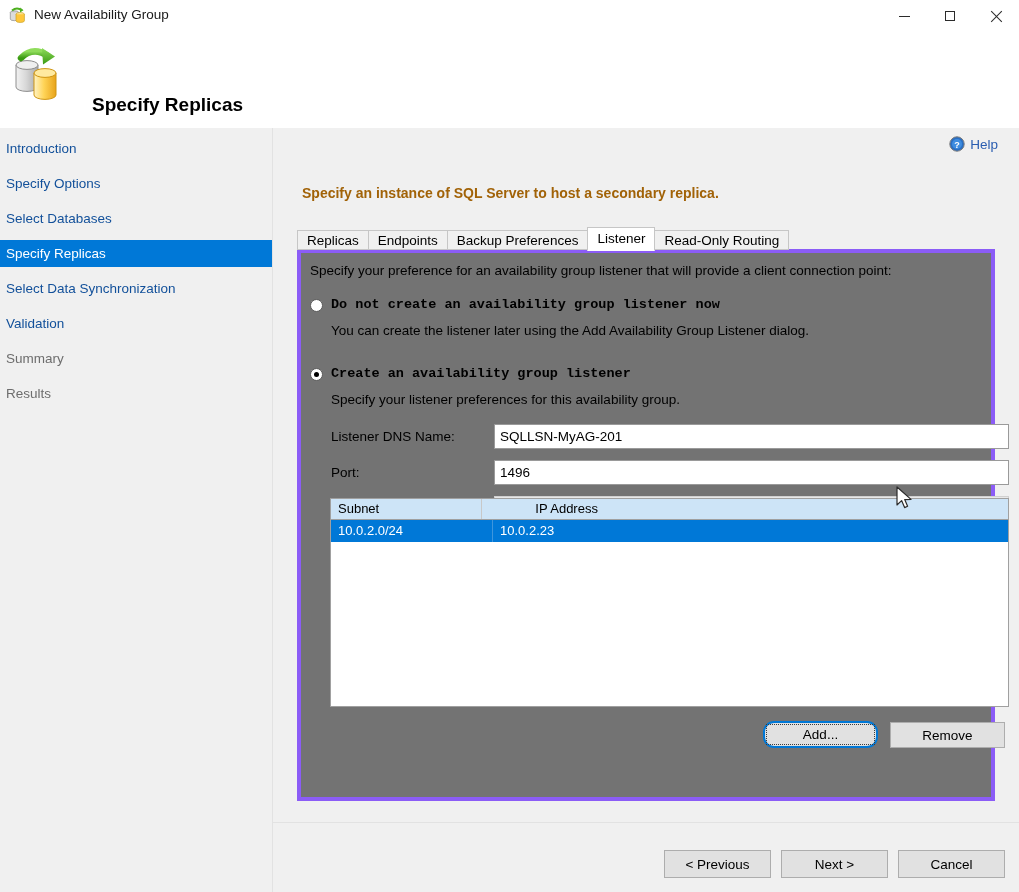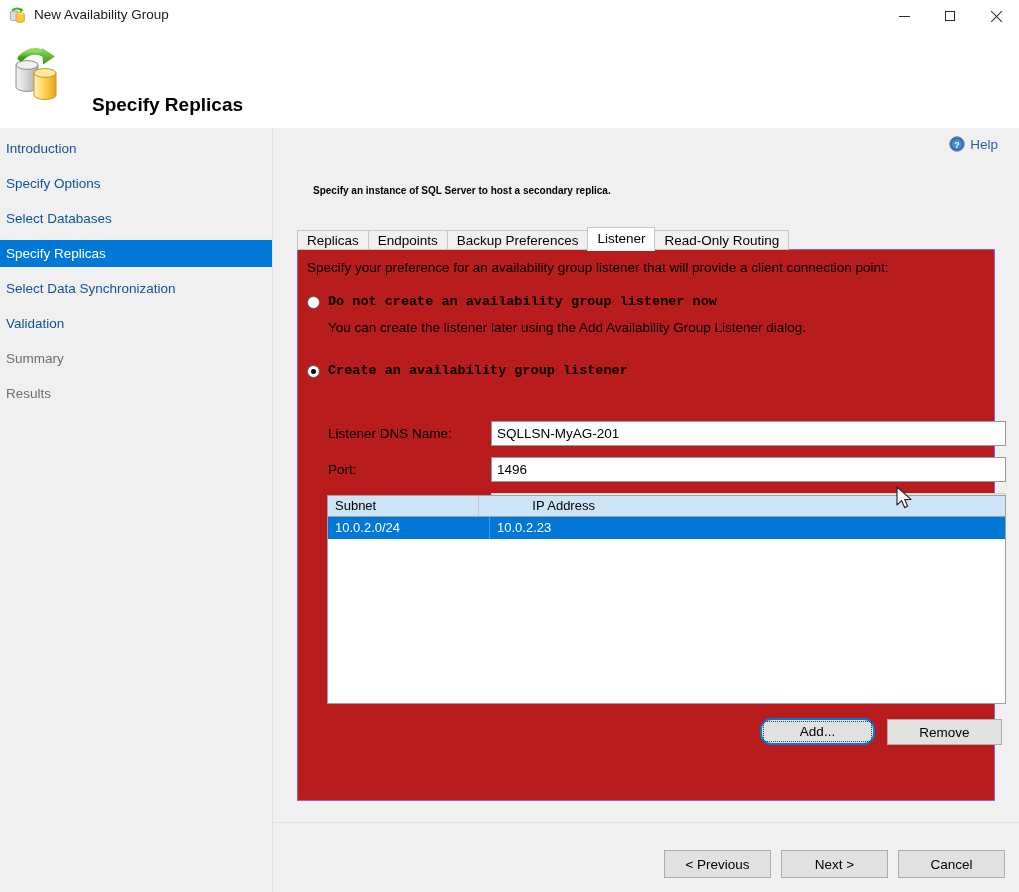--- a/index.html
+++ b/index.html
@@ -148,24 +148,24 @@
     color: #2a5db0;
     font-size: 13.5px;
     cursor: default;
   }
   .help-icon {
     width: 16px; height: 16px;
     display: block;
   }
   .section-heading {
     position: absolute;
-    left: 40px; top: 57px;
-    font-size: 10px;
+    left: 29px; top: 57px;
+    font-size: 14px;
     font-weight: bold;
-    color: #000000;
+    color: #a16207;
     white-space: nowrap;
   }
 
   
   .tabstrip {
     position: absolute;
     left: 24px; top: 100px;
     width: 698px; height: 22px;
     display: flex;
     align-items: flex-end;
@@ -194,22 +194,22 @@
     position: relative;
     z-index: 4;
     margin-bottom: -1px;
   }
 
   
   .tabpage {
     position: absolute;
     left: 24px; top: 121px;
     width: 698px; height: 552px;
-    background: #b91c1c;
-    border: 1px solid #8b5cf6;
+    background: #737373;
+    border: 4px solid #8b5cf6;
     box-sizing: border-box;
     z-index: 1;
   }
   .tp-intro {
     position: absolute;
     left: 9px; top: 10px;
     font-size: 13.5px;
     color: #000000;
     white-space: nowrap;
   }
@@ -497,20 +497,21 @@
       <div class="radio-row" style="top:44px">
         <span class="radio"></span>
         <span class="radio-label">Do not create an availability group listener now</span>
       </div>
       <div class="radio-sub" style="top:70px">You can create the listener later using the Add Availability Group Listener dialog.</div>
 
       <div class="radio-row" style="top:113px">
         <span class="radio checked"></span>
         <span class="radio-label">Create an availability group listener</span>
       </div>
+      <div class="radio-sub" style="top:139px">Specify your listener preferences for this availability group.</div>
 
       <div class="form-label" style="top:176px">Listener DNS Name:</div>
       <input class="field" style="top: 171px;" type="text" value="SQLLSN-MyAG-201">
 
       <div class="form-label" style="top:212px">Port:</div>
       <input class="field" style="top: 207px;" type="text" value="1496">
 
       <div class="form-label" style="top:248px">Network Mode:</div>
       <div class="combo" style="top:243px">
         <span>Static IP</span>

